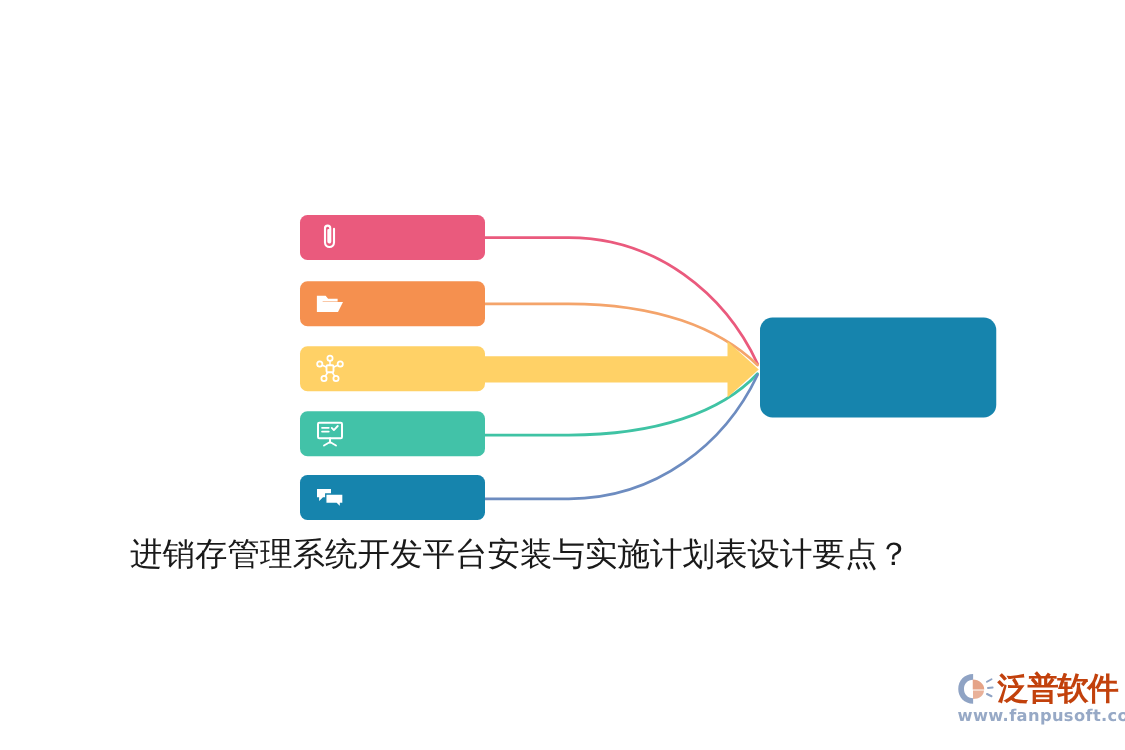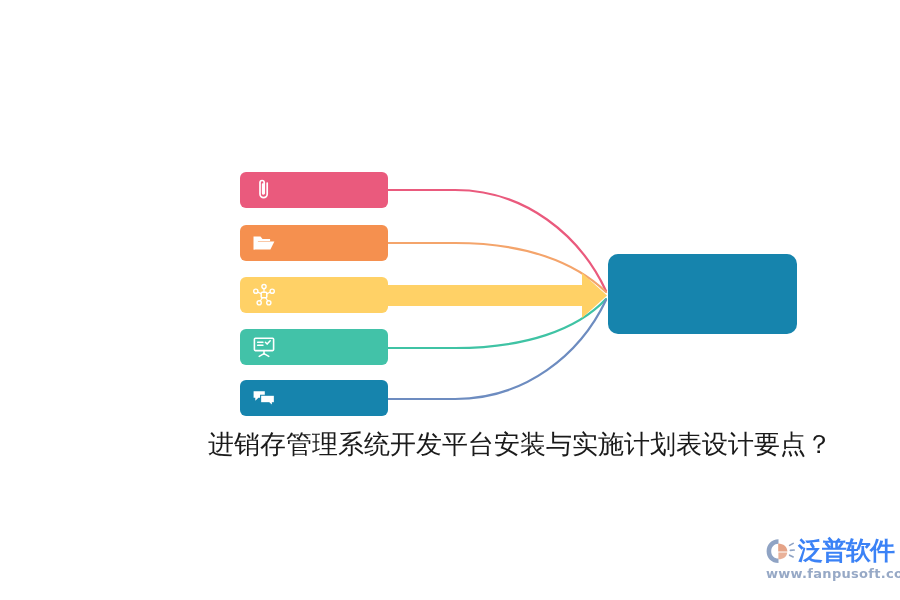--- a/index.html
+++ b/index.html
@@ -87,21 +87,21 @@
     text-align: center;
     padding: 0 10px;
   }
 
   
   #caption {
     position: absolute;
     left: 0;
     top: 424px;
     width: 832px;
-    text-align: right;
+    text-align: center;
     font-family: "DejaVu Serif", "Liberation Serif", serif;
     font-size: 26px;
     line-height: 40px;
     color: #1a1a1a;
     letter-spacing: 0px;
     white-space: nowrap;
   }
 
   
   #watermark {
@@ -119,21 +119,21 @@
   #wm-mark {
     width: 30px;
     height: 28px;
     flex: 0 0 auto;
     margin-right: 3px;
   }
   #wm-brand {
     font-family: "DejaVu Sans", "Liberation Sans", sans-serif;
     font-size: 25px;
     font-weight: bold;
-    color: #3b82f6;
+    color: #c2410c;
     line-height: 30px;
     letter-spacing: -1px;
     white-space: nowrap;
   }
   #wm-url {
     font-family: "DejaVu Sans", "Liberation Sans", sans-serif;
     font-size: 13px;
     font-weight: bold;
     color: #97a9c6;
     letter-spacing: 0.3px;

